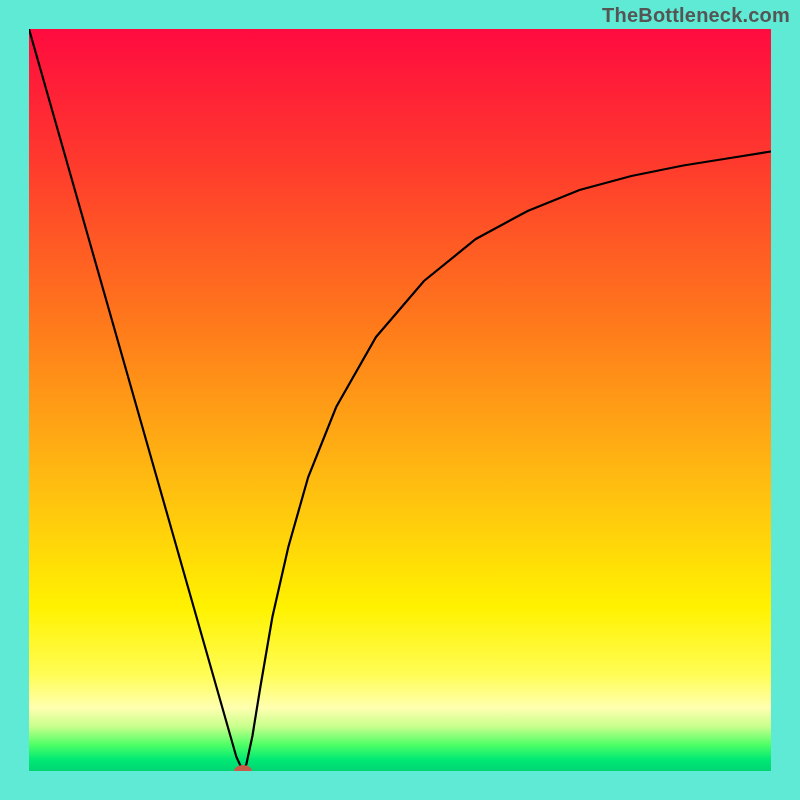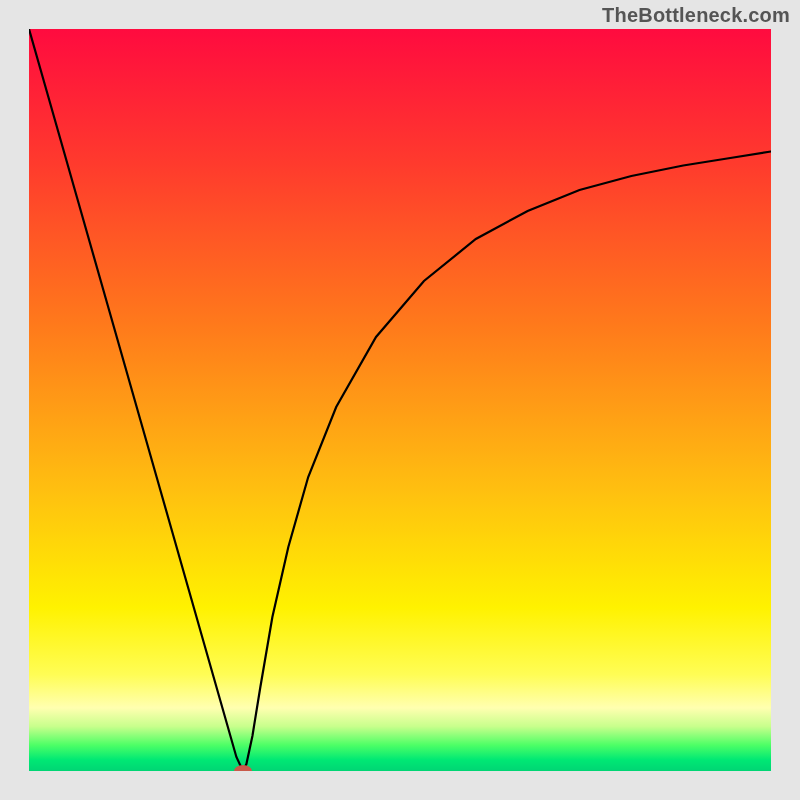--- a/index.html
+++ b/index.html
@@ -8,21 +8,21 @@
     width: 800px;
     height: 800px;
     overflow: hidden;
     background: #000;
     font-family: Arial, Helvetica, sans-serif;
   }
   .frame {
     position: relative;
     width: 800px;
     height: 800px;
-    background: #e5e5e5;
+    background: #5eead4;
   }
   .watermark {
     position: absolute;
     top: 4px;
     right: 10px;
     color: #555;
     font-size: 20px;
     font-weight: bold;
     letter-spacing: 0.2px;
     z-index: 10;

